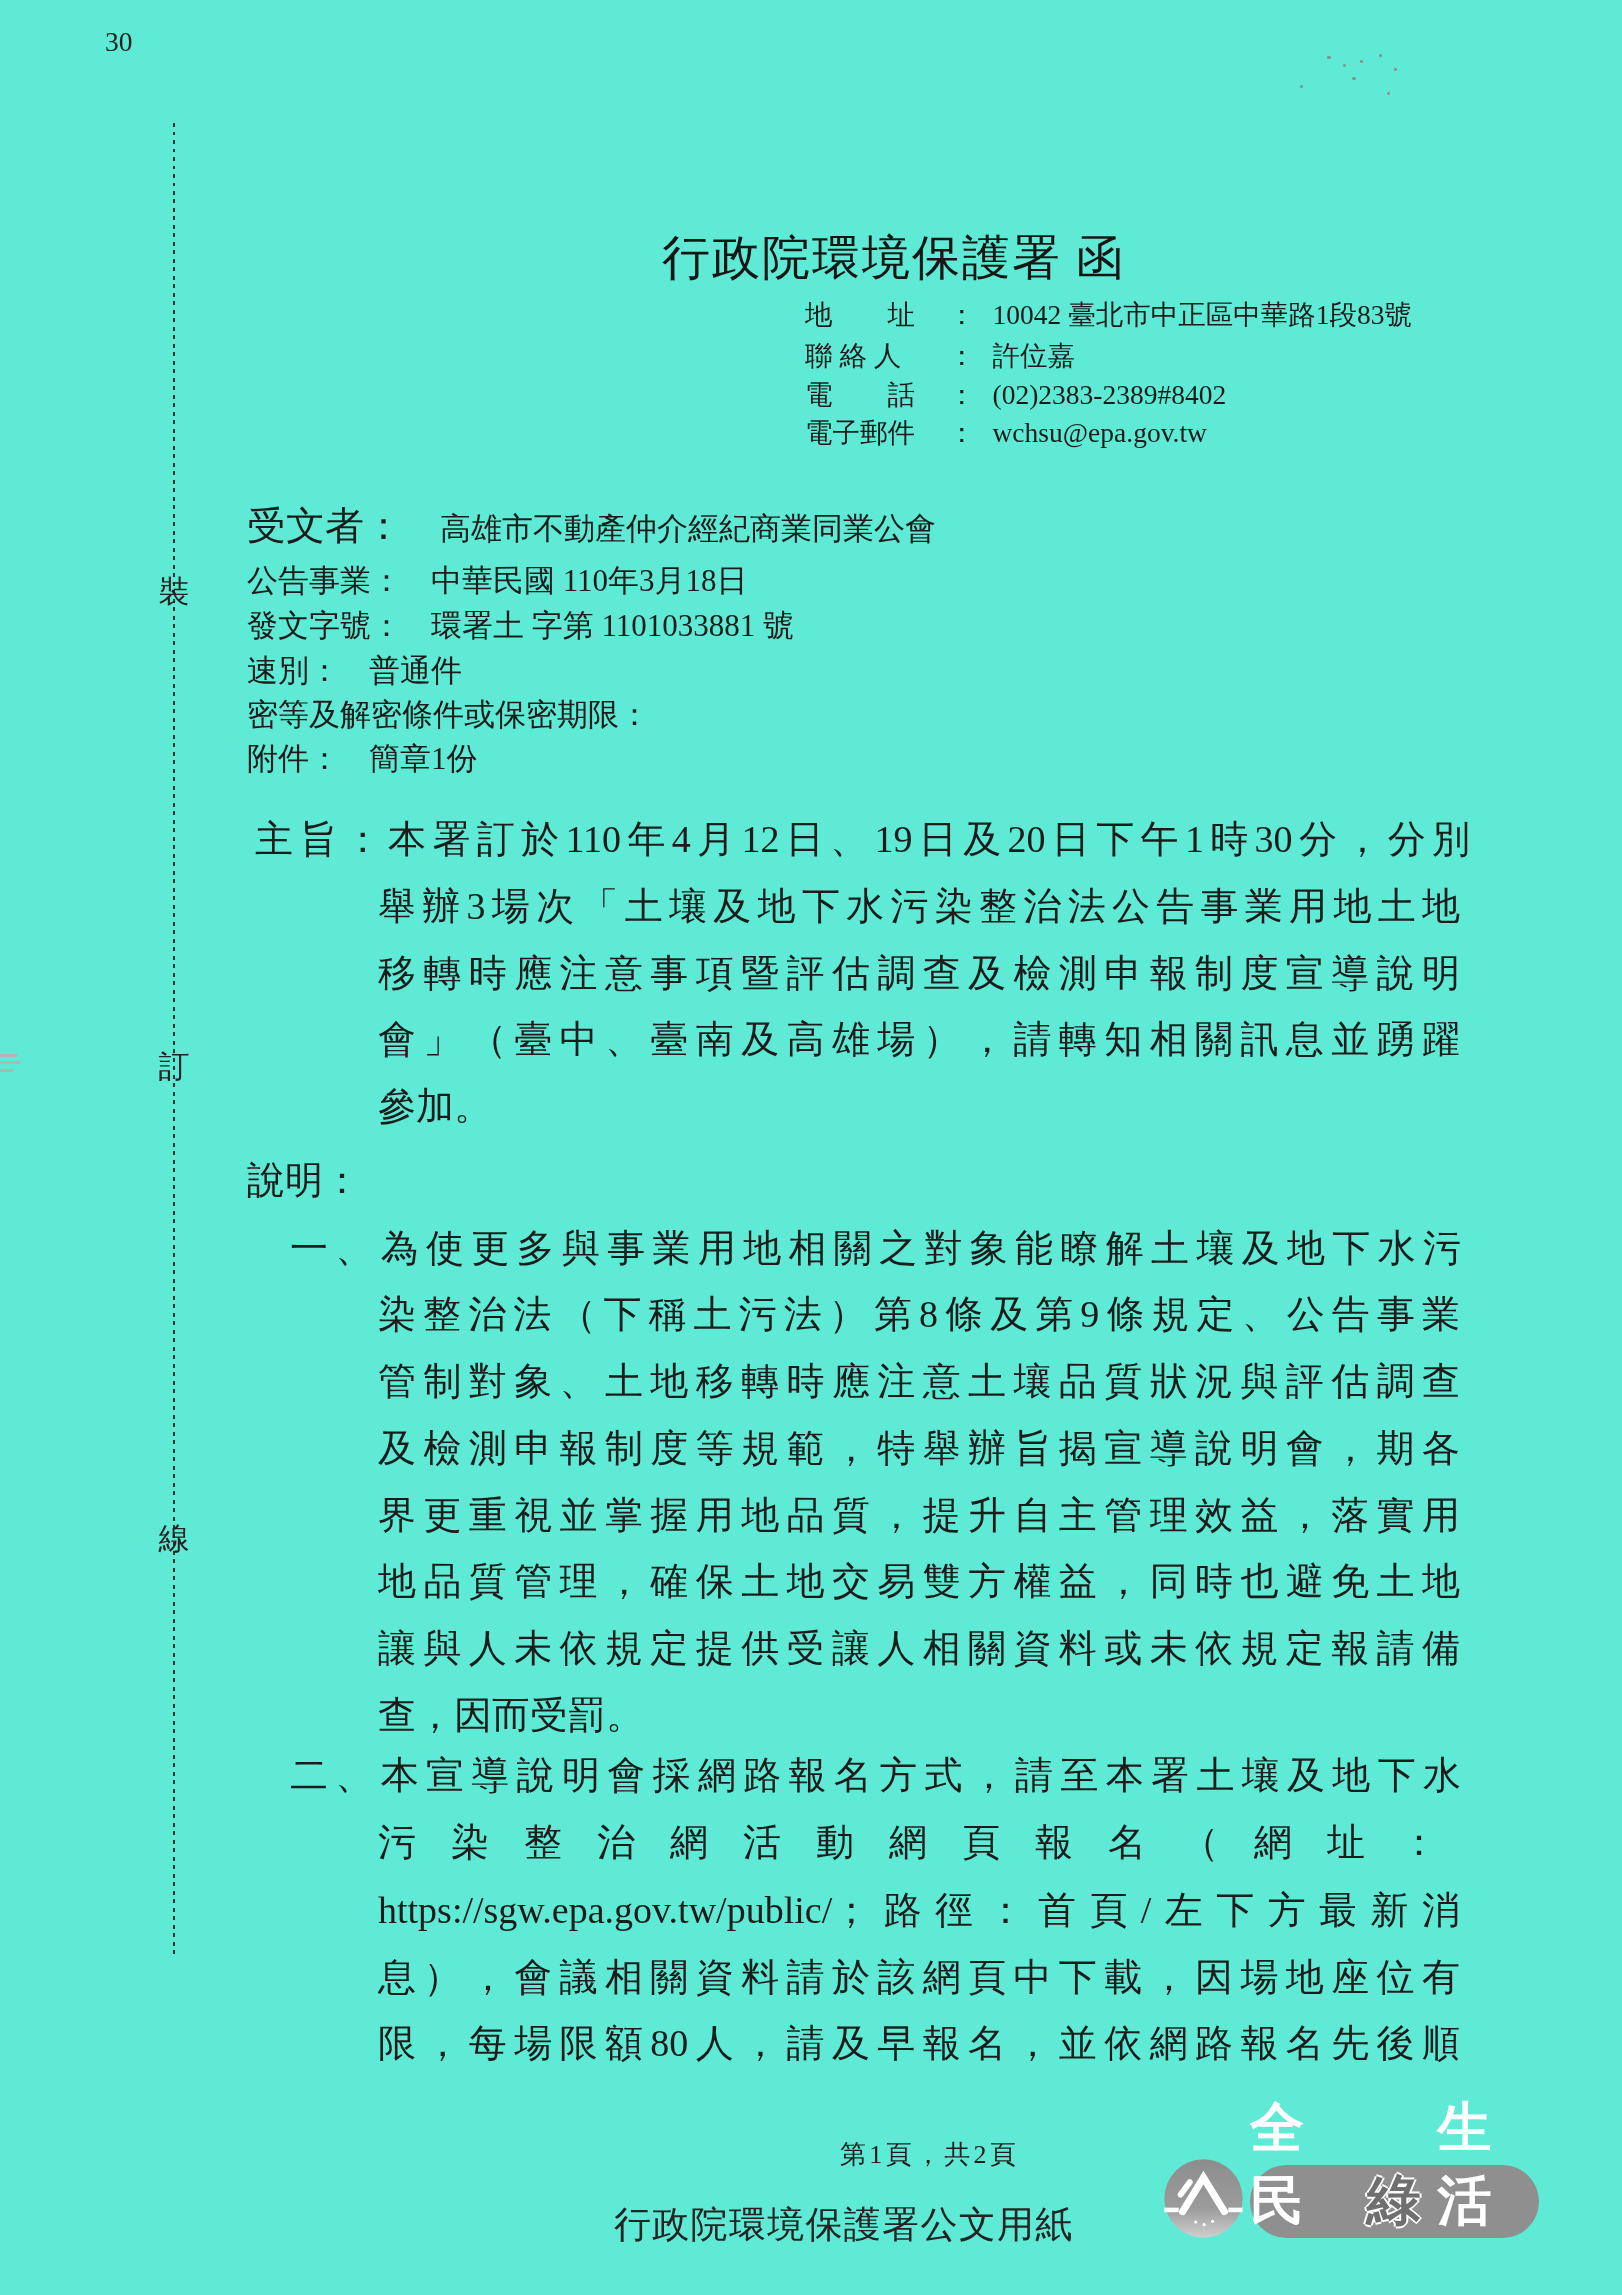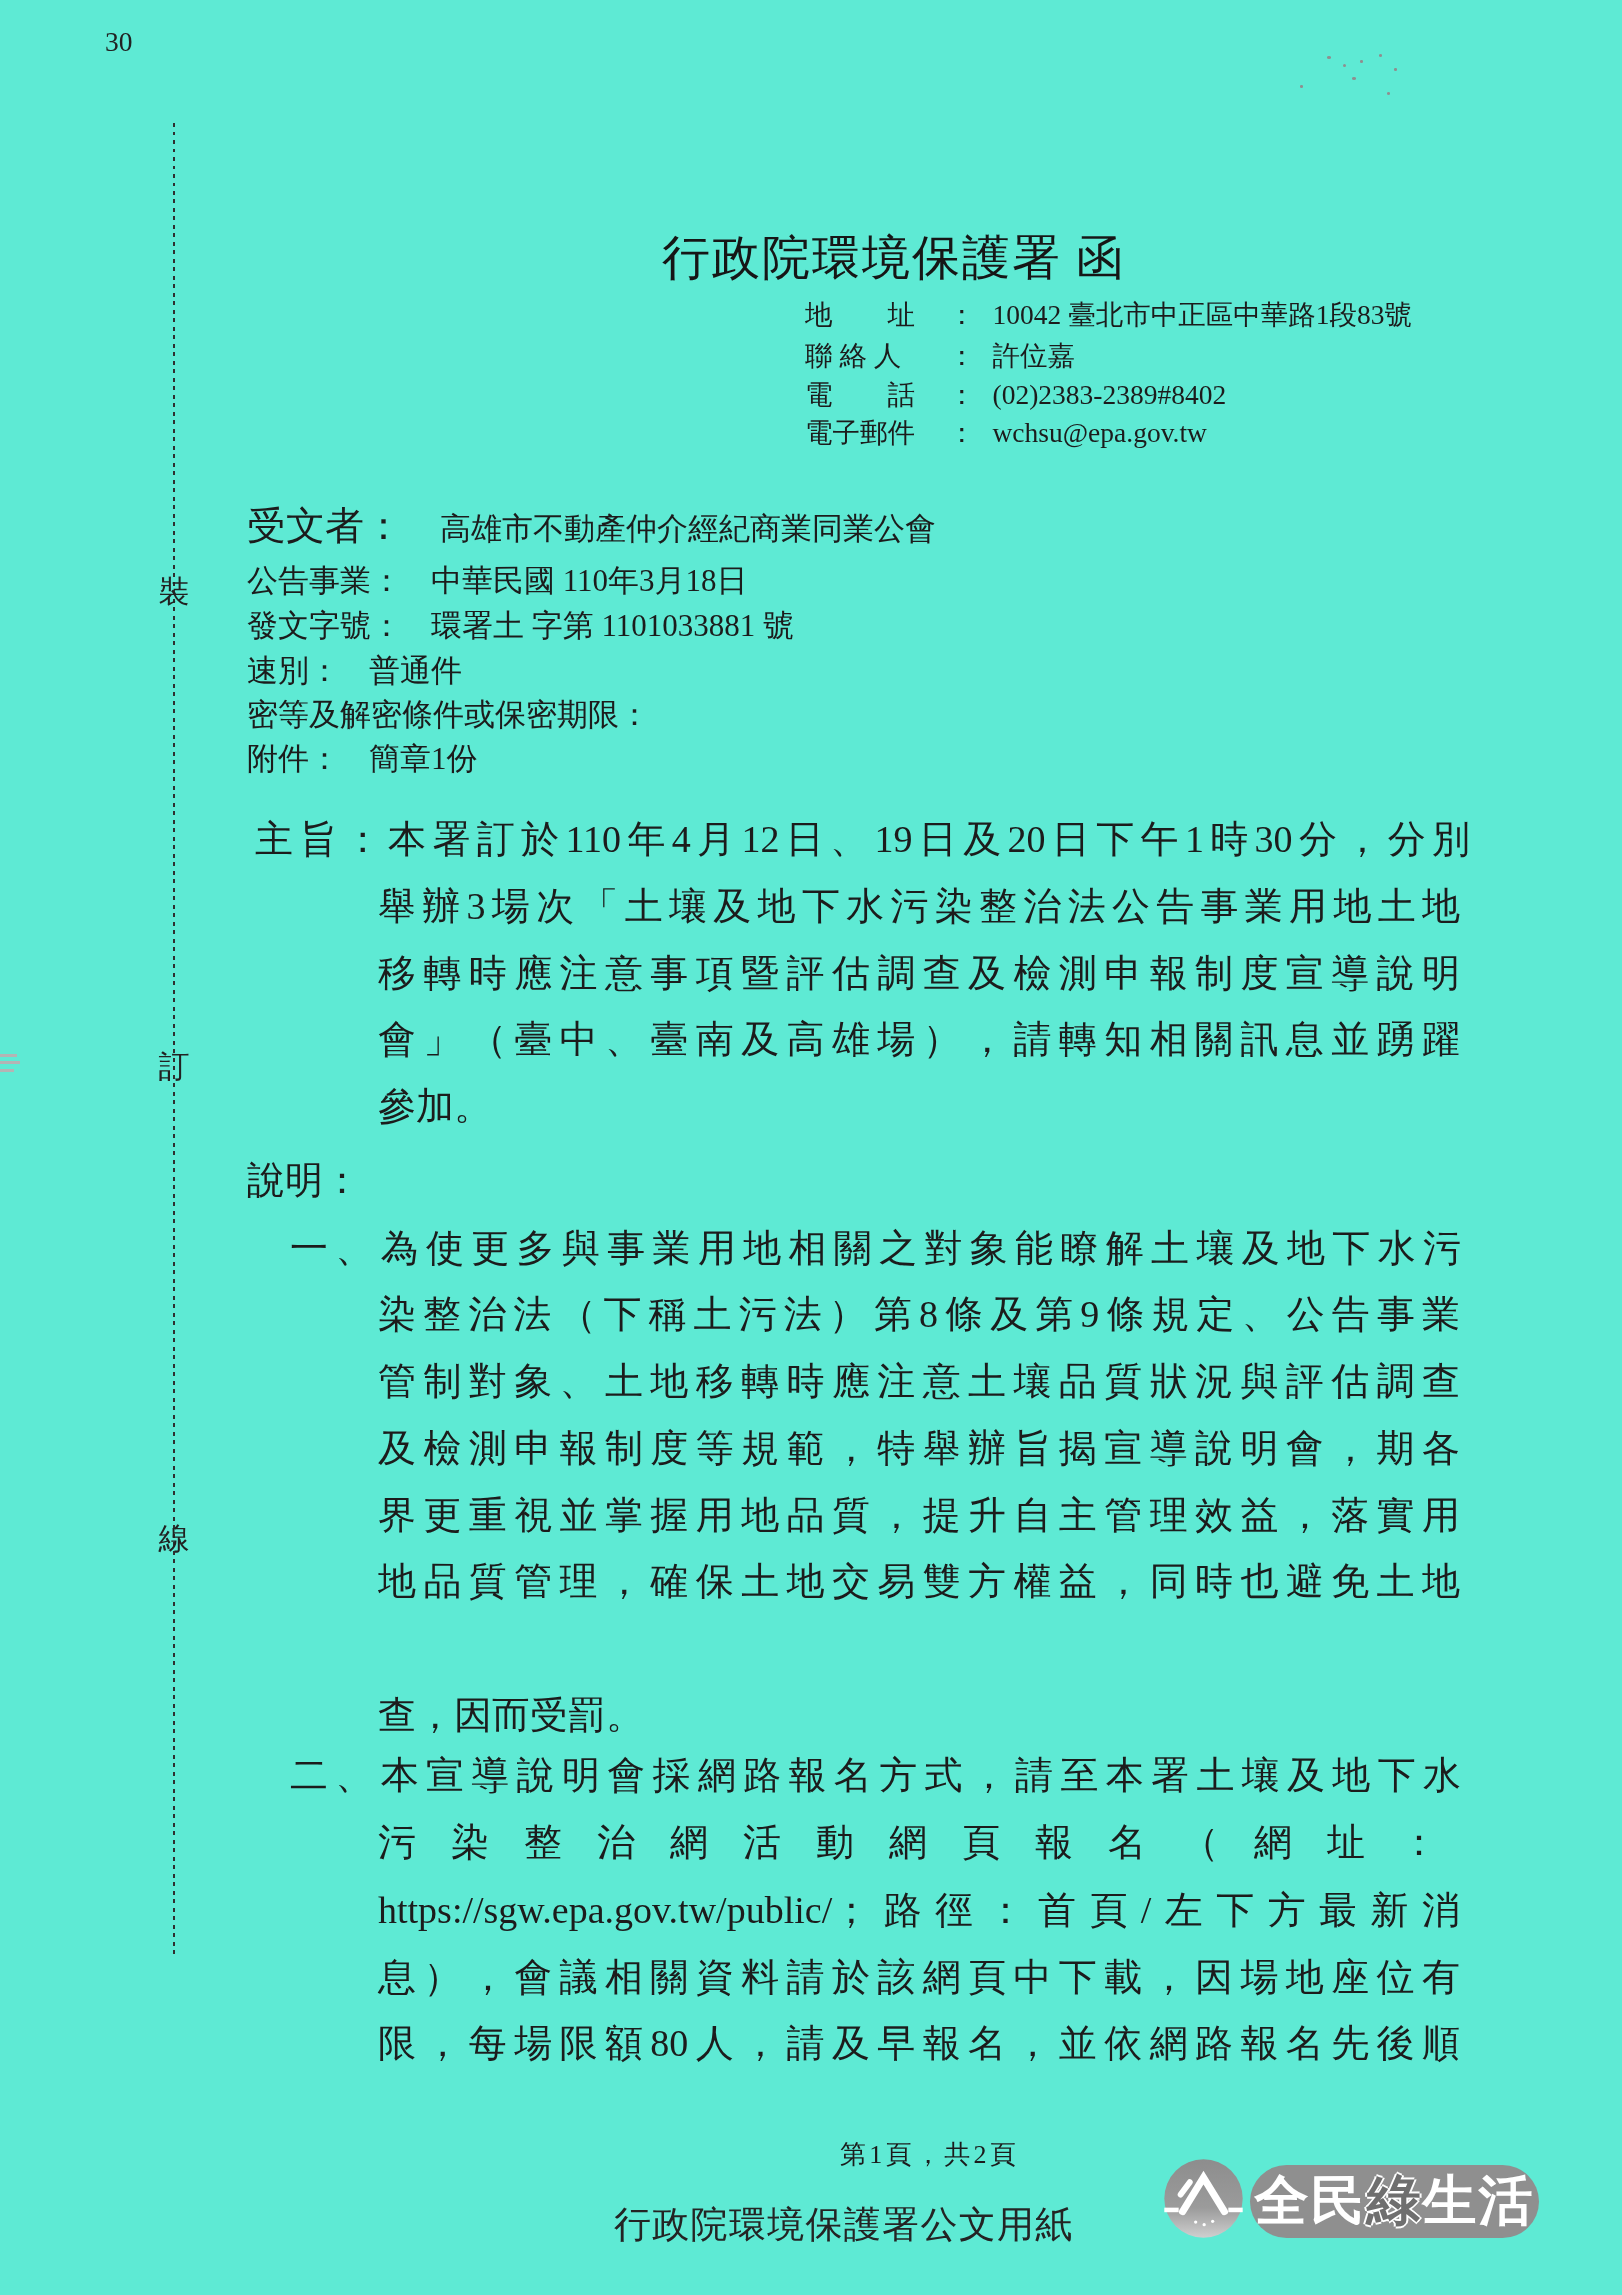--- a/index.html
+++ b/index.html
@@ -31,21 +31,21 @@
   .x-item{left:290px;width:1171px;}
   .noj{text-align:left;text-align-last:left;white-space:nowrap;}
   .spread{letter-spacing:35px;white-space:nowrap;}
   
   .page-info{left:840px;top:2137px;font-size:26px;letter-spacing:3.3px;}
   .paper-name{left:614px;top:2200px;font-size:37px;letter-spacing:1.3px;color:#242424;}
   .logo-circle{left:1163px;top:2158px;width:81px;height:81px;}
   .logo-pill{left:1250px;top:2165px;width:289px;height:73px;border-radius:38px;
              background:#8f8f8f;display:flex;align-items:flex-end;justify-content:center;
              font-family:"Liberation Sans","DejaVu Sans",sans-serif;font-weight:bold;
-             font-size:54px;letter-spacing:2px;color:#ffffff;}
+             font-size:54px;letter-spacing:2px;color:#ffffff;gap:15px;}
   .logo-pill .green-char{color:#6f6f6f;
        text-shadow:-2px 0 0 #fff,2px 0 0 #fff,0 -2px 0 #fff,0 2px 0 #fff;}
   
   .dot{background:#8f8f8f;border-radius:50%;}
   .smudge{background:#b4b4b4;}
 </style>
 </head>
 <body>
 
 <div class="page">
@@ -99,20 +99,21 @@
   <div class="abs bl noj" style="left:378px;top:1086px;">參加。</div>
 
   <div class="abs bl noj" style="left:247px;top:1160px;">說明：</div>
 
   <div class="abs bl just x-item" style="top:1228px;">一、為使更多與事業用地相關之對象能瞭解土壤及地下水污</div>
   <div class="abs bl just x-cont" style="top:1294px;">染整治法（下稱土污法）第8條及第9條規定、公告事業</div>
   <div class="abs bl just x-cont" style="top:1361px;">管制對象、土地移轉時應注意土壤品質狀況與評估調查</div>
   <div class="abs bl just x-cont" style="top:1428px;">及檢測申報制度等規範，特舉辦旨揭宣導說明會，期各</div>
   <div class="abs bl just x-cont" style="top:1561px;">地品質管理，確保土地交易雙方權益，同時也避免土地</div>
   <div class="abs bl just x-cont" style="top:1495px;">界更重視並掌握用地品質，提升自主管理效益，落實用</div>
+  <div class="abs bl just x-cont" style="top:1628px;">讓與人未依規定提供受讓人相關資料或未依規定報請備</div>
   <div class="abs bl noj" style="left:378px;top:1695px;">查，因而受罰。</div>
 
   <div class="abs bl just x-item" style="top:1755px;">二、本宣導說明會採網路報名方式，請至本署土壤及地下水</div>
   <div class="abs bl spread" style="left:378px;top:1822px;">污染整治網活動網頁報名（網址：</div>
   <div class="abs bl just x-cont" style="top:1890px;">https://sgw.epa.gov.tw/public/；路徑：首頁/左下方最新消</div>
   <div class="abs bl just x-cont" style="top:1957px;">息），會議相關資料請於該網頁中下載，因場地座位有</div>
   <div class="abs bl just x-cont" style="top:2023px;">限，每場限額80人，請及早報名，並依網路報名先後順</div>
 
   <div class="abs page-info nowrap">第1頁，共2頁</div>
   <div class="abs paper-name nowrap">行政院環境保護署公文用紙</div>

